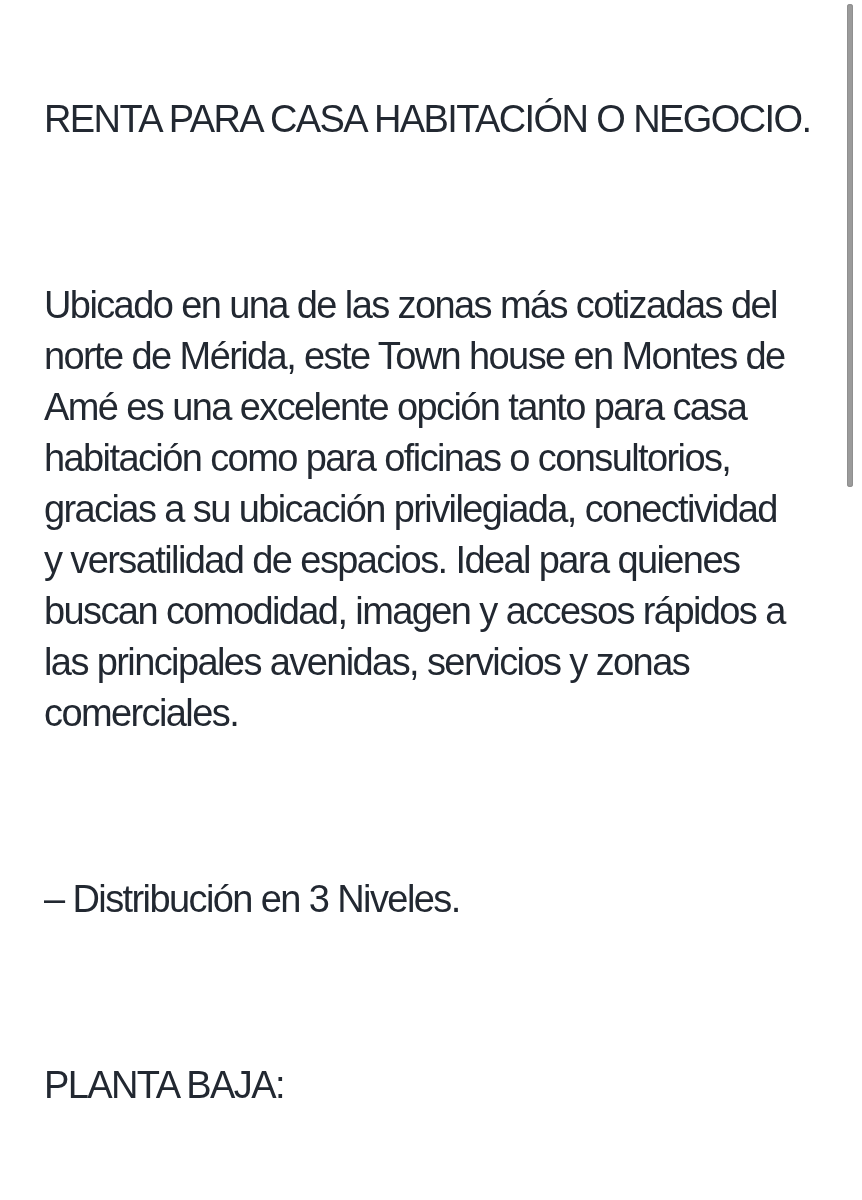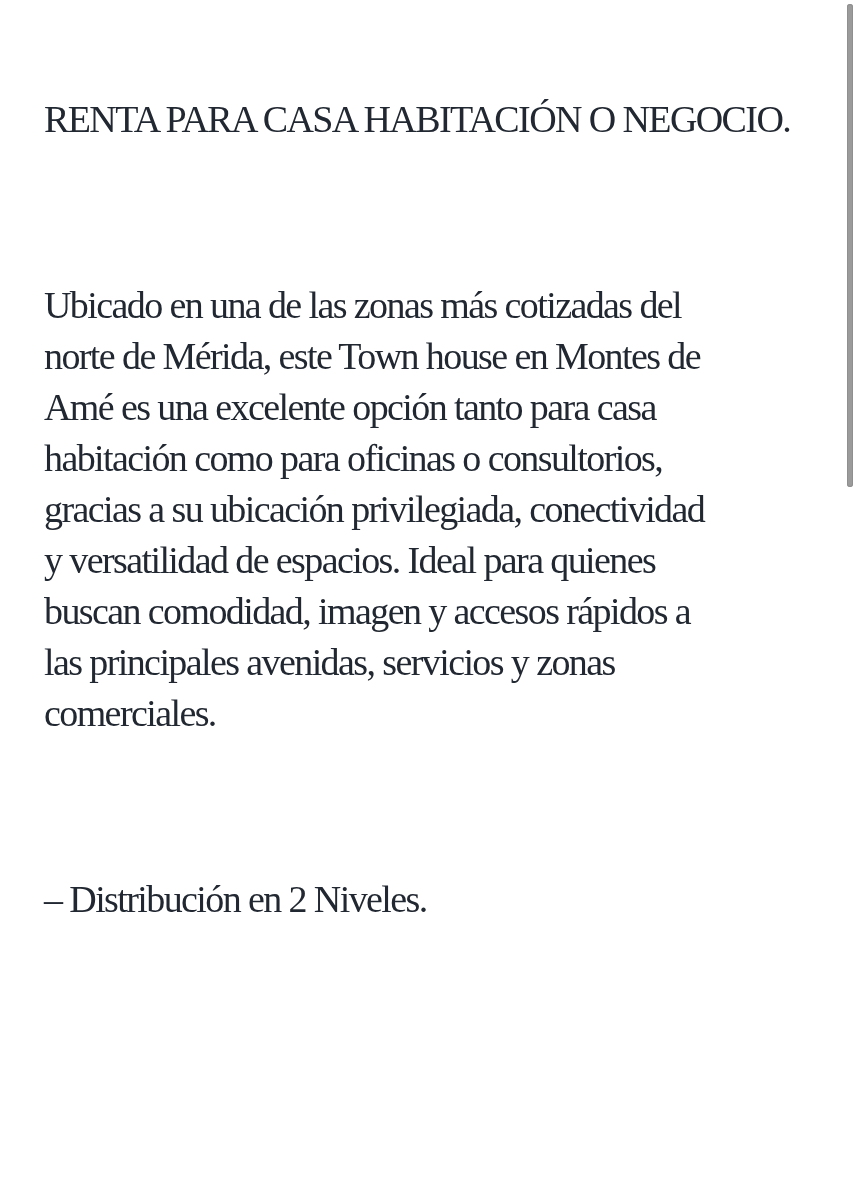--- a/index.html
+++ b/index.html
@@ -8,21 +8,21 @@
     width: 862px;
     height: 1200px;
     background: #ffffff;
     overflow: hidden;
   }
   .page {
     position: relative;
     width: 862px;
     height: 1200px;
     background: #ffffff;
-    font-family: Liberation Serif, serif;
+    font-family: Liberation Sans, sans-serif;
     color: #222831;
   }
   .content {
     position: absolute;
     top: 43px;
     left: 44px;
     width: 780px;
     font-size: 38px;
     line-height: 51px;
     font-weight: 400;
@@ -66,22 +66,23 @@
     <div class="block gap-block">Ubicado en una de las zonas más cotizadas del
 norte de Mérida, este Town house en Montes de
 Amé es una excelente opción tanto para casa
 habitación como para oficinas o consultorios,
 gracias a su ubicación privilegiada, conectividad
 y versatilidad de espacios. Ideal para quienes
 buscan comodidad, imagen y accesos rápidos a
 las principales avenidas, servicios y zonas
 comerciales.</div>
 
-    <div class="block gap-block">– Distribución en 2 Niveles.</div>
+    <div class="block gap-block">– Distribución en 3 Niveles.</div>
 
+    <div class="block gap-block">PLANTA BAJA:</div>
 
     
   </div>
 
   <div class="scrollbar-track"></div>
   <div class="scrollbar-thumb"></div>
 
 </div>
 
 </body></html>

